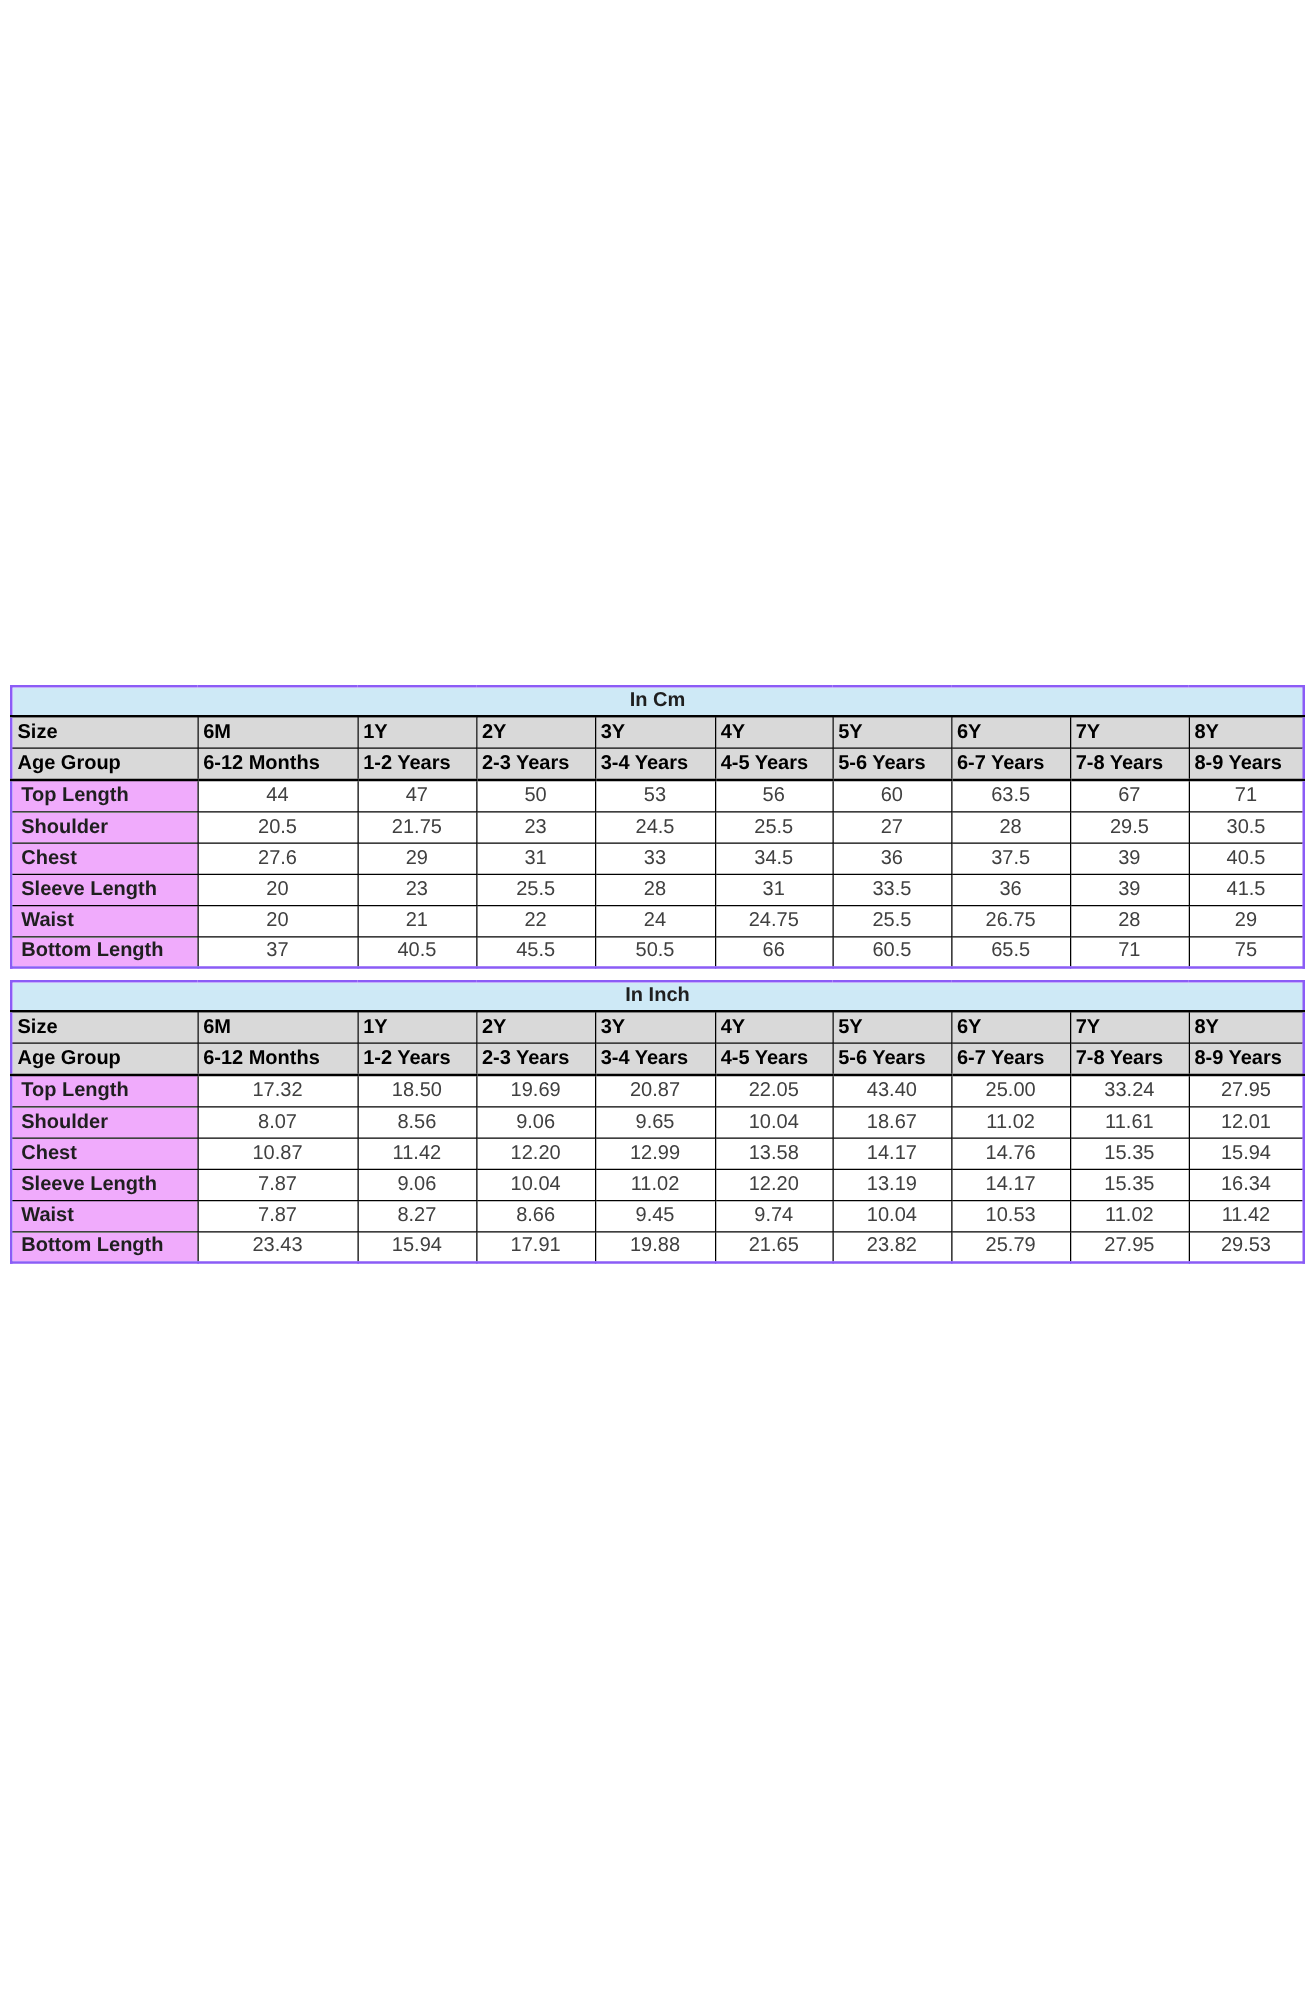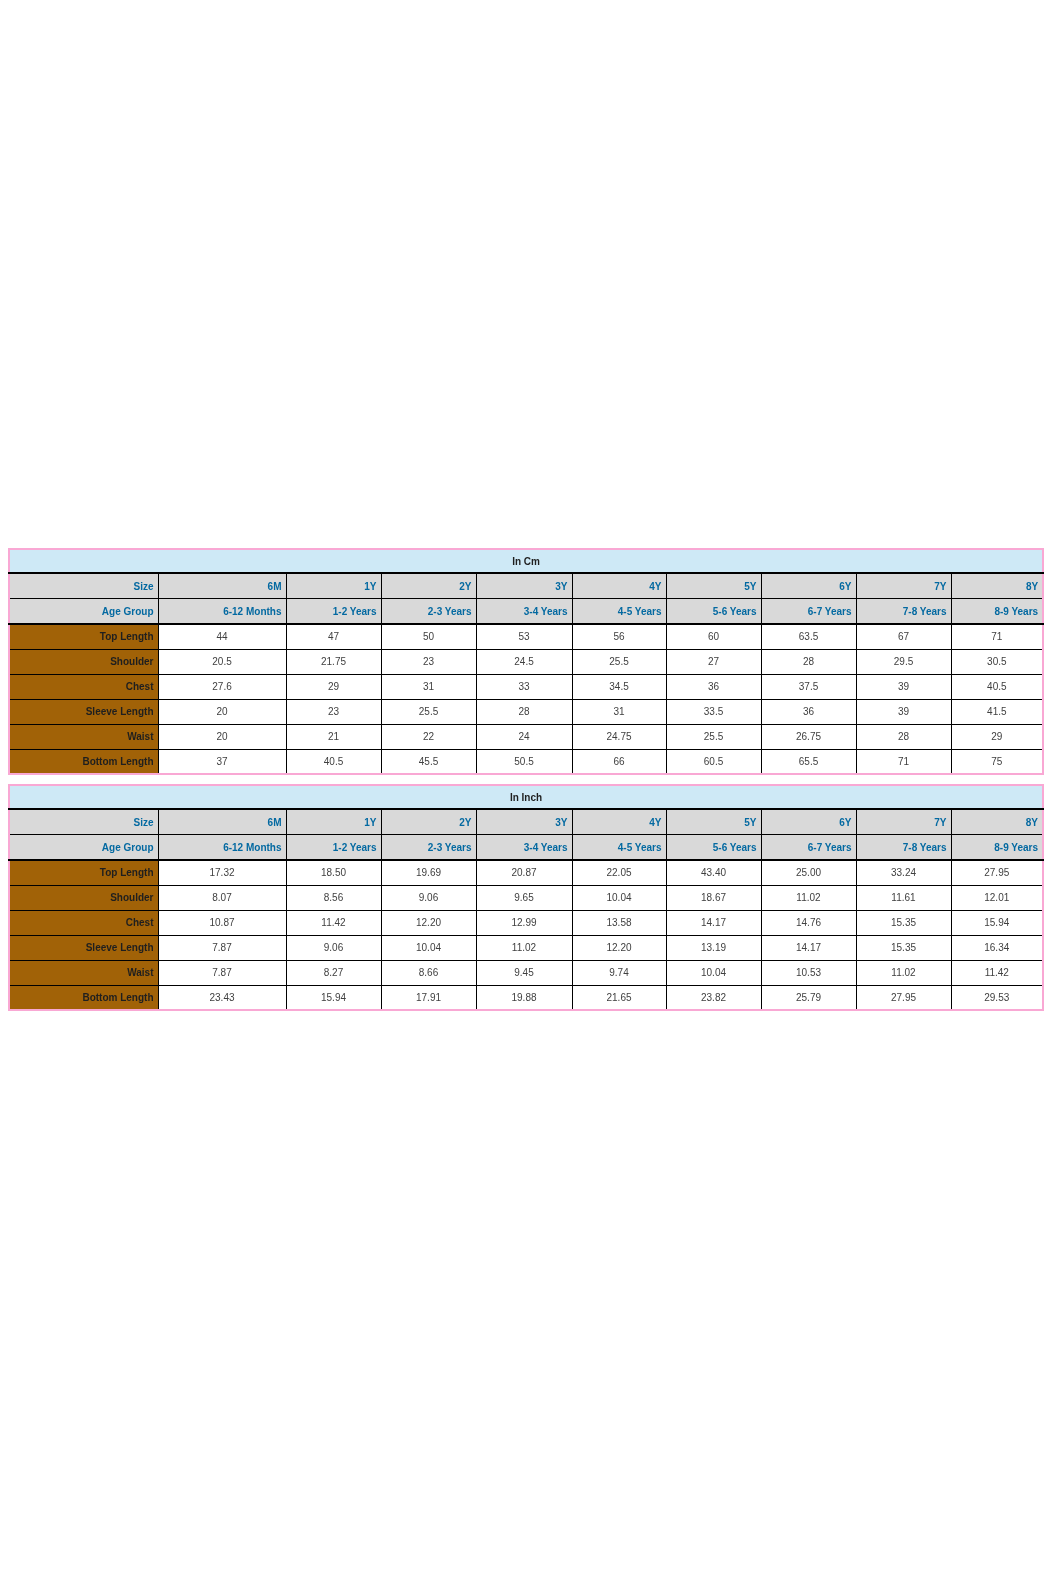--- a/index.html
+++ b/index.html
@@ -19,54 +19,54 @@
     position: absolute;
     left: 8px;
   }
   .chart-block.cm   { top: 548px; }
   .chart-block.inch { top: 784px; }
 
   table.size-table {
     border-collapse: collapse;
     table-layout: fixed;
     width: 1034px;
-    border: 2px solid #f9a8d4;
-    font-size: 10px;
+    border: 2px solid #8b5cf6;
+    font-size: 16px;
   }
   table.size-table th,
   table.size-table td {
     border: 1px solid #000000;
     padding: 0 4px;
     overflow: hidden;
     white-space: nowrap;
   }
   tr.title-row th {
     height: 22px;
     background: #cee9f6;
     color: #1f1f1f;
     font-weight: bold;
     text-align: center;
     border-bottom: 2px solid #000000;
   }
   tr.header-row th {
     height: 24px;
     background: #d9d9d9;
-    color: #0369a1;
+    color: #000000;
     font-weight: bold;
-    text-align: right;
+    text-align: left;
   }
   tr.header-row.age-row th {
     border-bottom: 2px solid #000000;
   }
   tr.data-row { height: 25px; }
   tr.data-row th.row-label {
-    background: #a16207;
+    background: #f0abfc;
     color: #1f1f1f;
     font-weight: bold;
-    text-align: right;
+    text-align: left;
     padding-left: 7px;
   }
   tr.data-row td.value-cell {
     background: #ffffff;
     color: #404040;
     font-weight: normal;
     text-align: center;
   }
 </style>
 </head>

